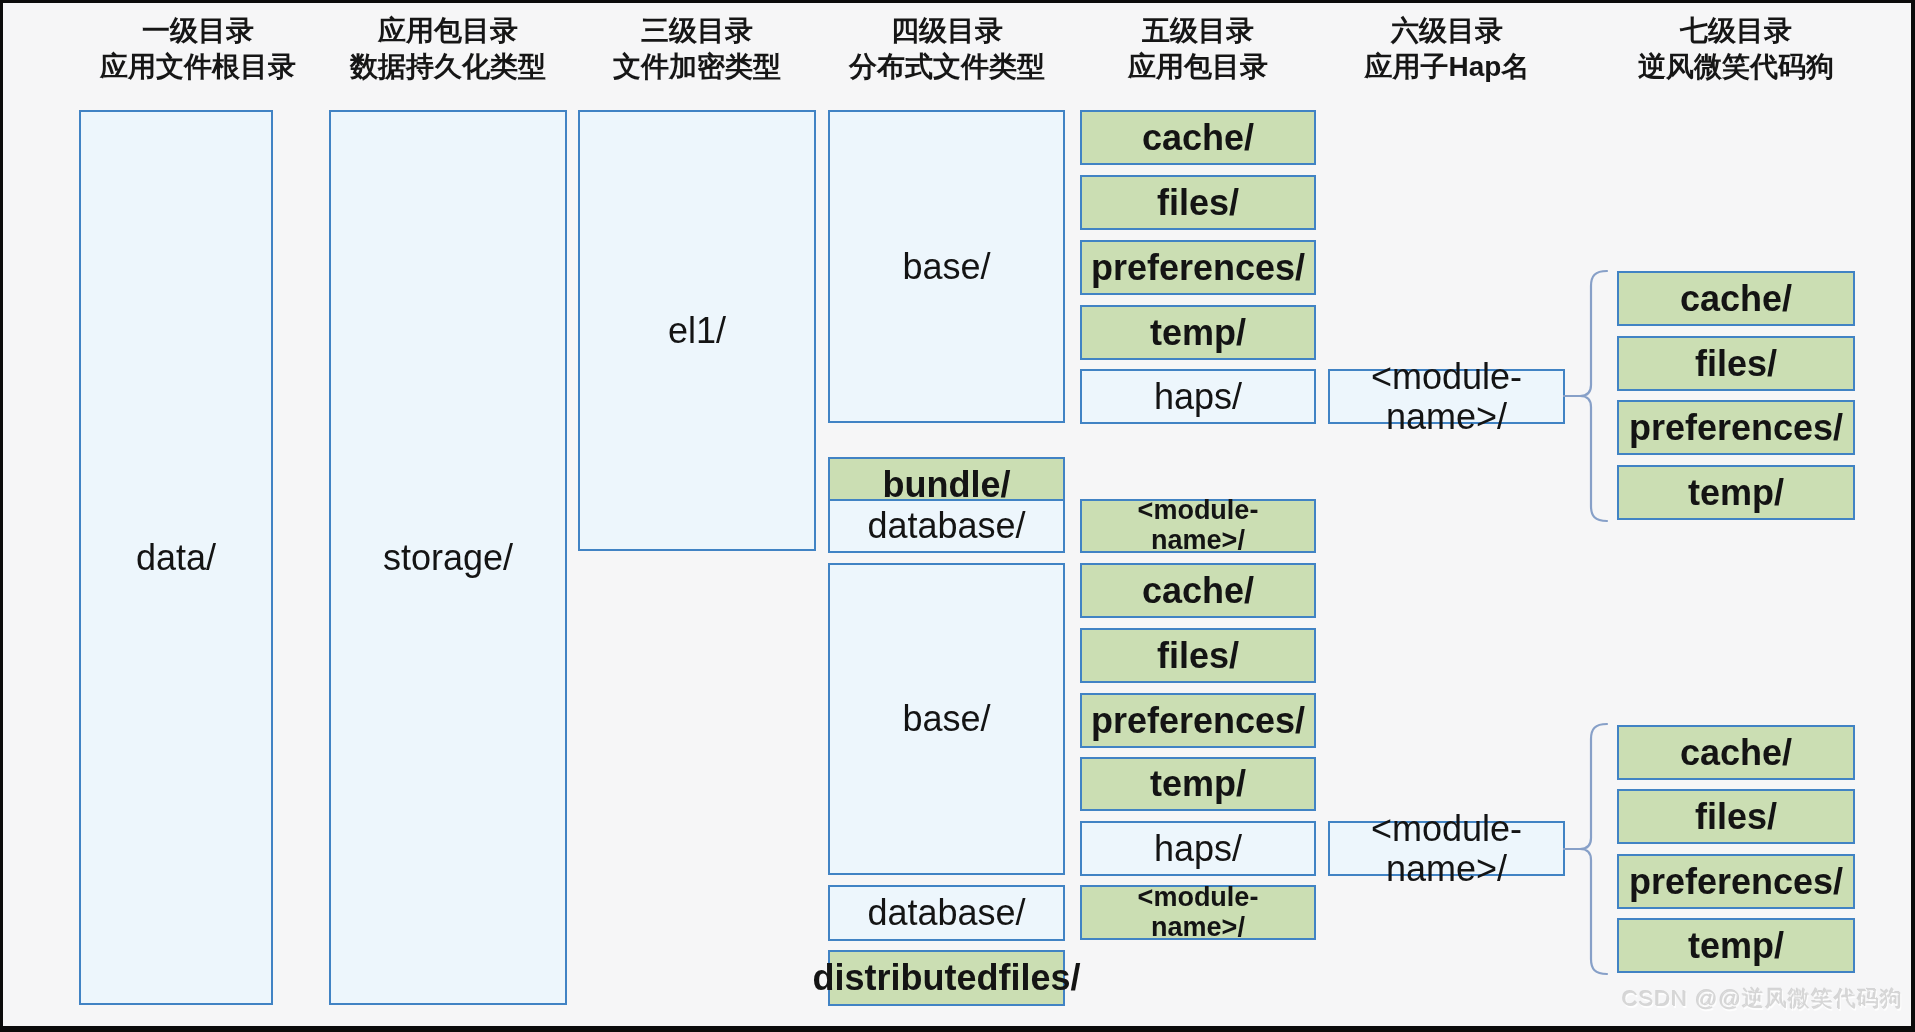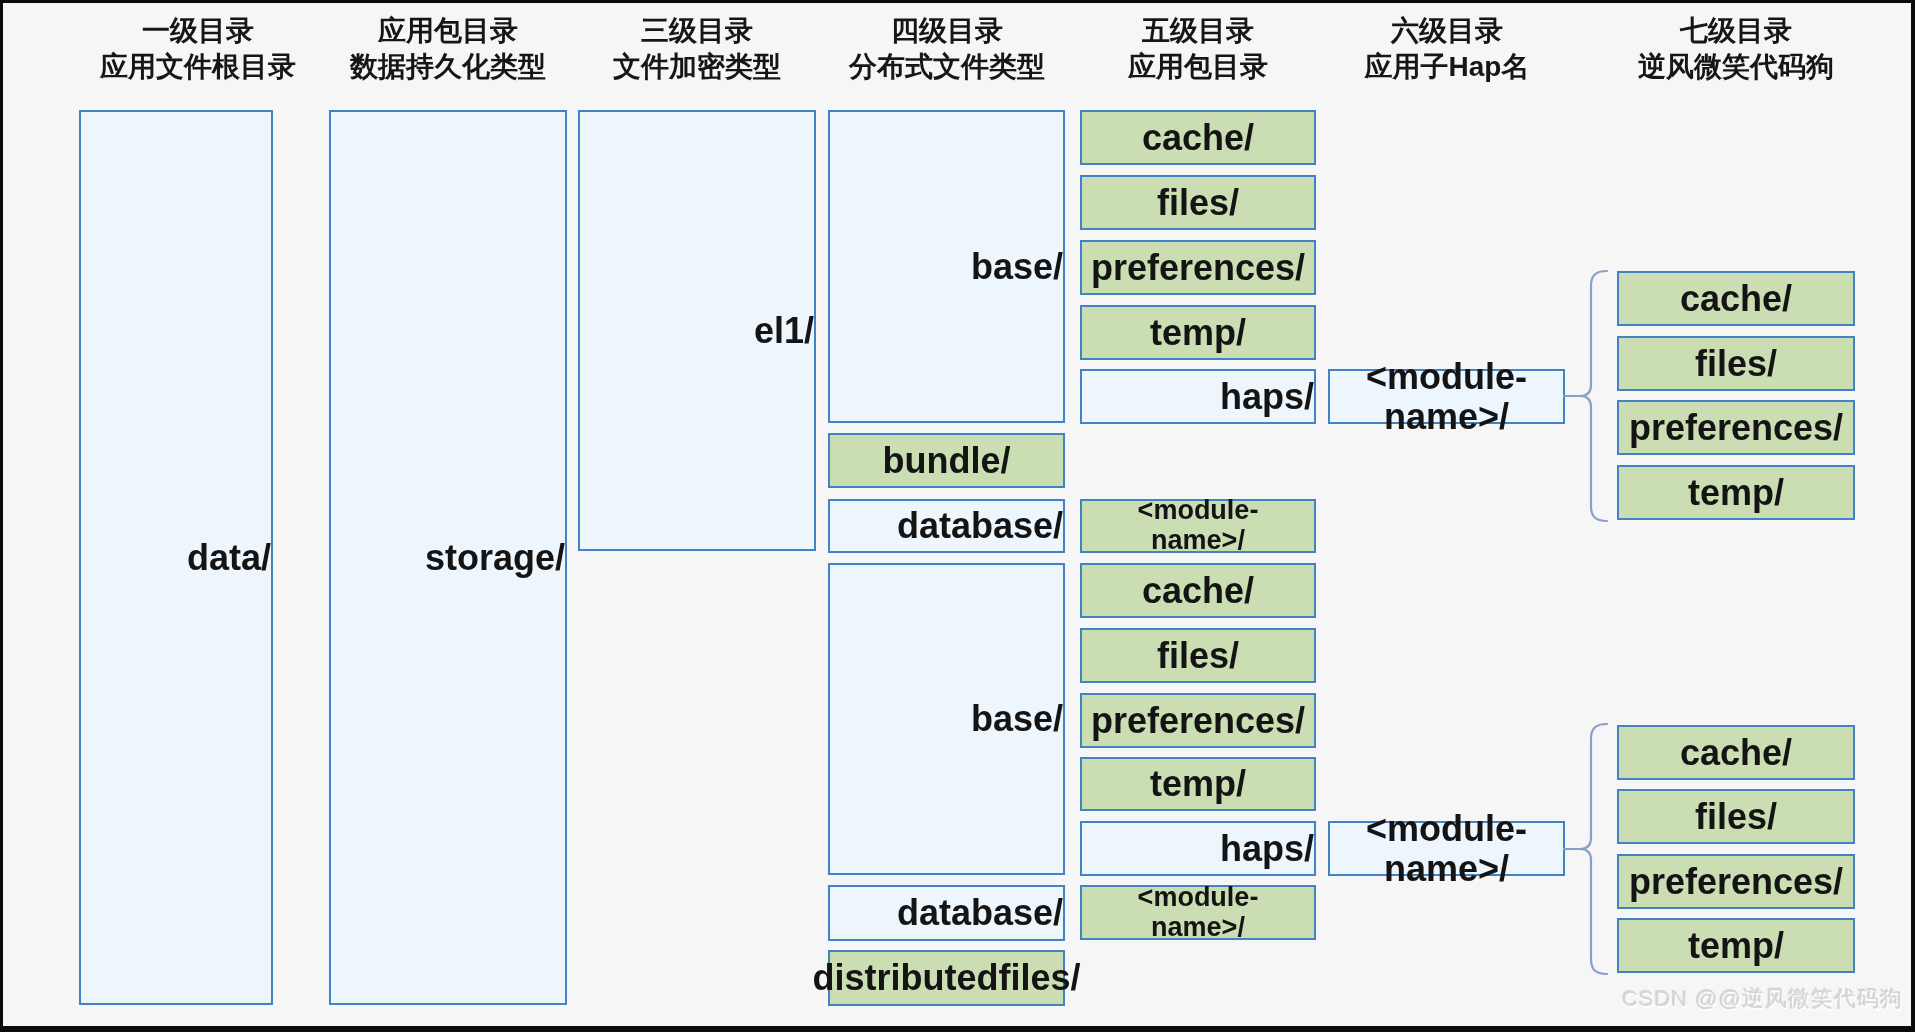--- a/index.html
+++ b/index.html
@@ -29,21 +29,21 @@
     text-align:center;font-size:28px;line-height:36px;
     font-weight:600;color:#161616;
   }
   .box{
     position:absolute;box-sizing:border-box;
     border:2px solid var(--box-border);
     display:flex;align-items:center;justify-content:center;
     text-align:center;font-size:36px;line-height:1.1;
     color:var(--text);
   }
-  .plain{background:var(--blue-fill);font-weight:700;justify-content:flex-end;}
+  .plain{background:var(--blue-fill);font-weight:400;}
   .green{background:var(--green-fill);font-weight:700;}
   .two-line span{display:block;}
   .brace{position:absolute;}
   .brace path{stroke:var(--brace);stroke-width:2.2;fill:none;stroke-linecap:round;}
   .watermark{
     position:absolute;top:981px;right:8px;
     font-size:22px;letter-spacing:1px;white-space:nowrap;
     color:var(--watermark);
     text-shadow:1px 2px 1px #ffffff, -1px -1px 0 rgba(150,150,150,0.35);
   }
@@ -89,21 +89,21 @@
     <span>storage/</span>
   </div>
 
   <div class="box plain" style="left:575px;top:107px;width:238px;height:441px">
     <span>el1/</span>
   </div>
 
   <div class="box plain" style="left:825px;top:107px;width:237px;height:313px">
     <span>base/</span>
   </div>
-  <div class="box green" style="left:825px;top:430px;width:237px;height:55px">
+  <div class="box green" style="left:825px;top:454px;width:237px;height:55px">
     <span>bundle/</span>
   </div>
   <div class="box plain" style="left:825px;top:496px;width:237px;height:54px">
     <span>database/</span>
   </div>
 
   <div class="box plain" style="left:825px;top:560px;width:237px;height:312px">
     <span>base/</span>
   </div>
   <div class="box plain" style="left:825px;top:882px;width:237px;height:56px">

